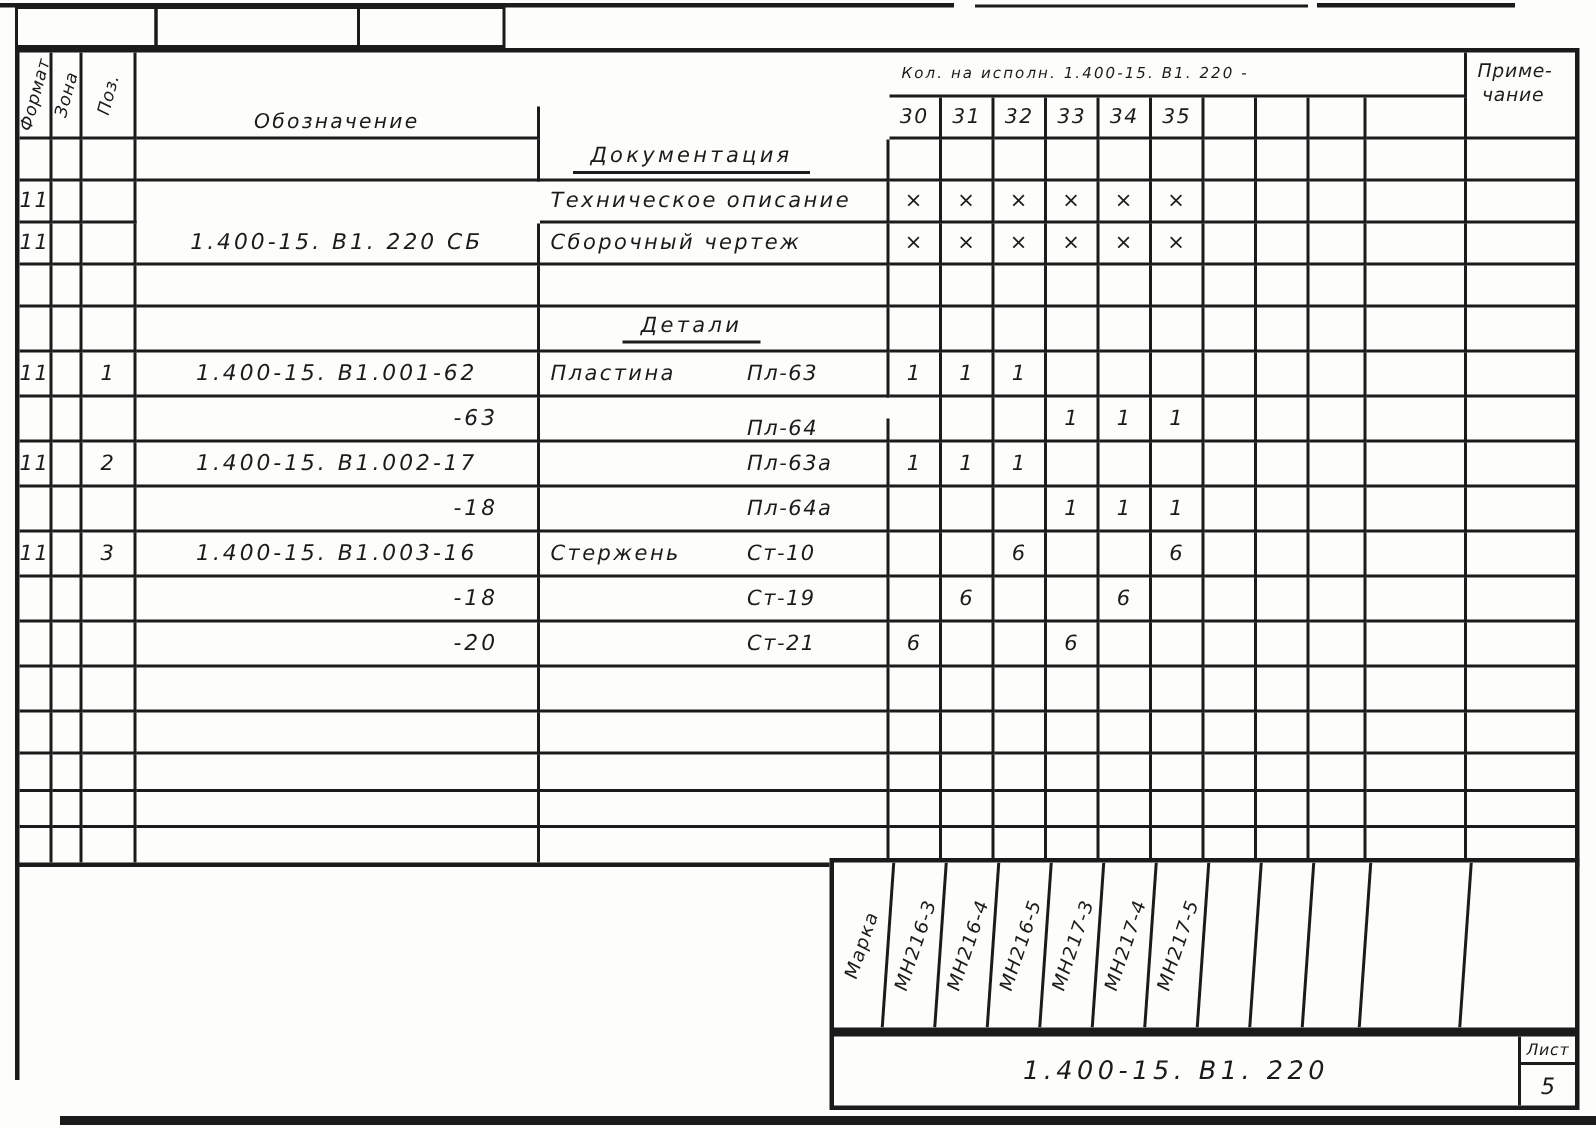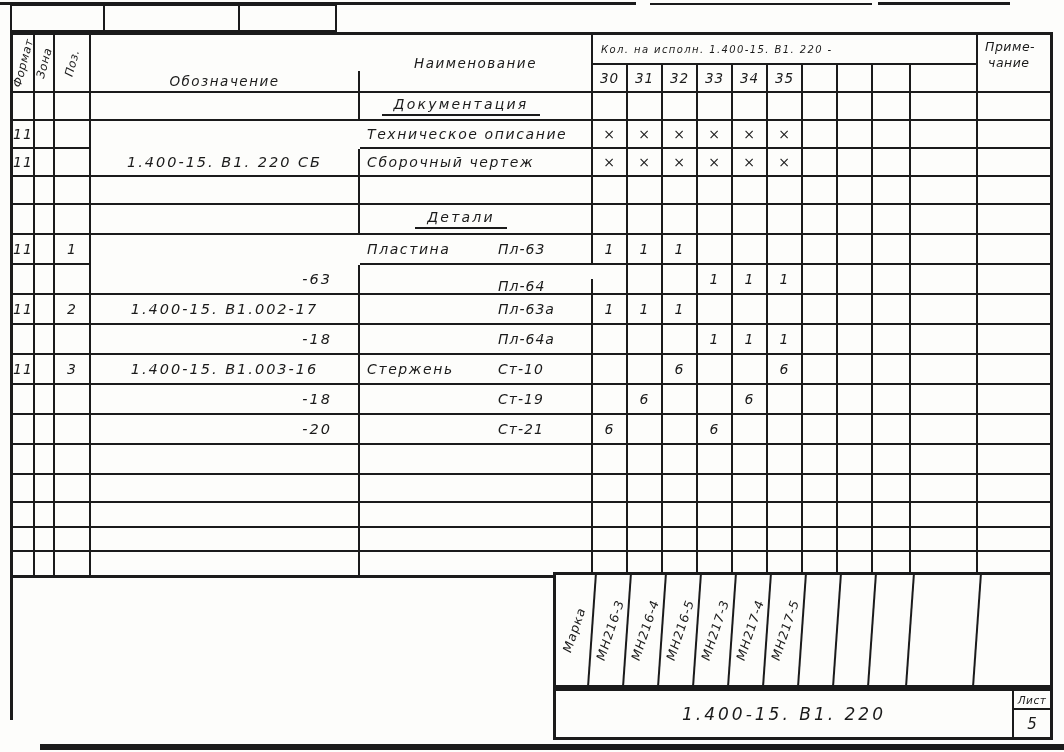--- a/index.html
+++ b/index.html
@@ -94,23 +94,20 @@
       <span class="vtext">Формат</span>
     </div>
     <div class="c hdr vh" style="grid-row:1/3;grid-column:2;">
       <span class="vtext">Зона</span>
     </div>
     <div class="c hdr vh" style="grid-row:1/3;grid-column:3;">
       <span class="vtext">Поз.</span>
     </div>
     <div class="c hdr" style="grid-row:1/3;grid-column:4;letter-spacing:1.5px;margin-top:36px;">
       <span>Обозначение</span>
-    </div>
-    <div class="c hdr" style="grid-row:1/3;grid-column:5;letter-spacing:1.5px;">
-      <span>Наименование</span>
     </div>
     <div class="c hdr qg" style="grid-row:1;grid-column:6/16;">
       <span>Кол. на исполн. 1.400-15. В1. 220 -</span>
     </div>
     <div class="c hdr notehdr nbr" style="grid-row:1/3;grid-column:16;">
       <div>Приме-</div>
       <div>чание</div>
     </div>
 
   <div class="c hdr" style="grid-area: 2 / 6;">
@@ -259,20 +256,23 @@
       <div class="c qtyv" style="grid-area: 7 / 13;"></div>
       <div class="c qtyv" style="grid-area: 7 / 14;"></div>
       <div class="c qtyv" style="grid-area: 7 / 15;"></div>
       <div class="c nbr" style="grid-area: 7 / 16;"></div>
       <div class="c" style="grid-area: 8 / 1;">
         <span>11</span>
       </div>
       <div class="c" style="grid-area: 8 / 2;"></div>
       <div class="c" style="grid-area: 8 / 3;">
         <span>1</span>
+      </div>
+      <div class="c des" style="grid-area: 8 / 4;">
+        <span>1.400-15. В1.001-62</span>
       </div>
       <div class="c namecell" style="grid-area: 8 / 5;">
         <span class="nm1">Пластина</span>
         <span class="nm2">Пл-63</span>
       </div>
       <div class="c qtyv" style="grid-area: 8 / 6;">
         <span>1</span>
       </div>
       <div class="c qtyv" style="grid-area: 8 / 7;">
         <span>1</span>

